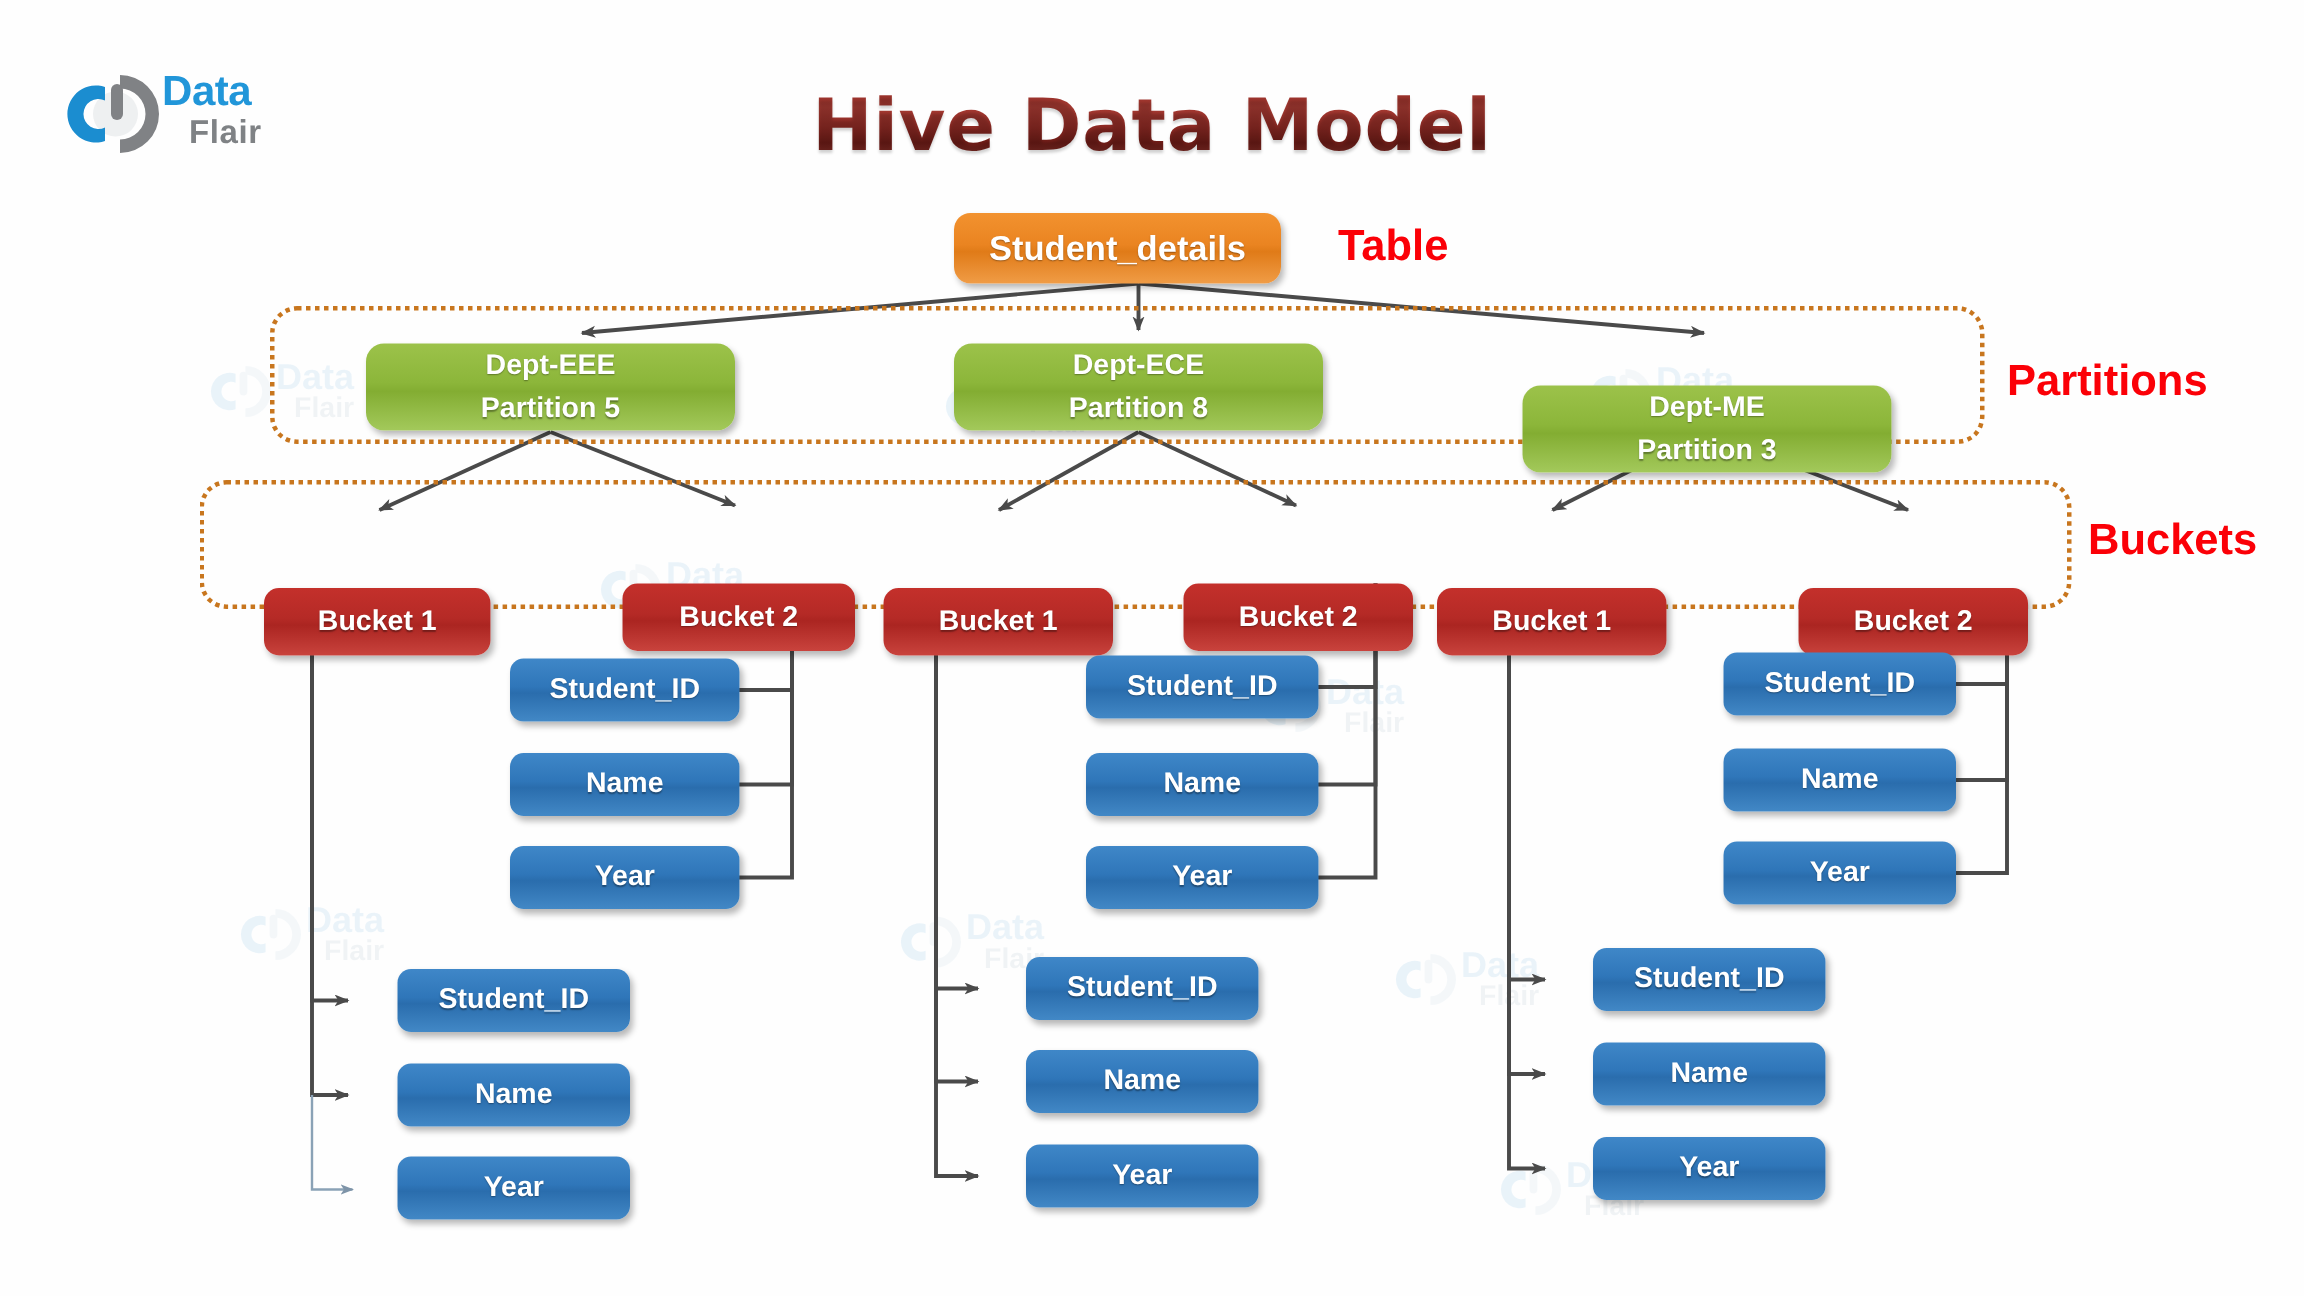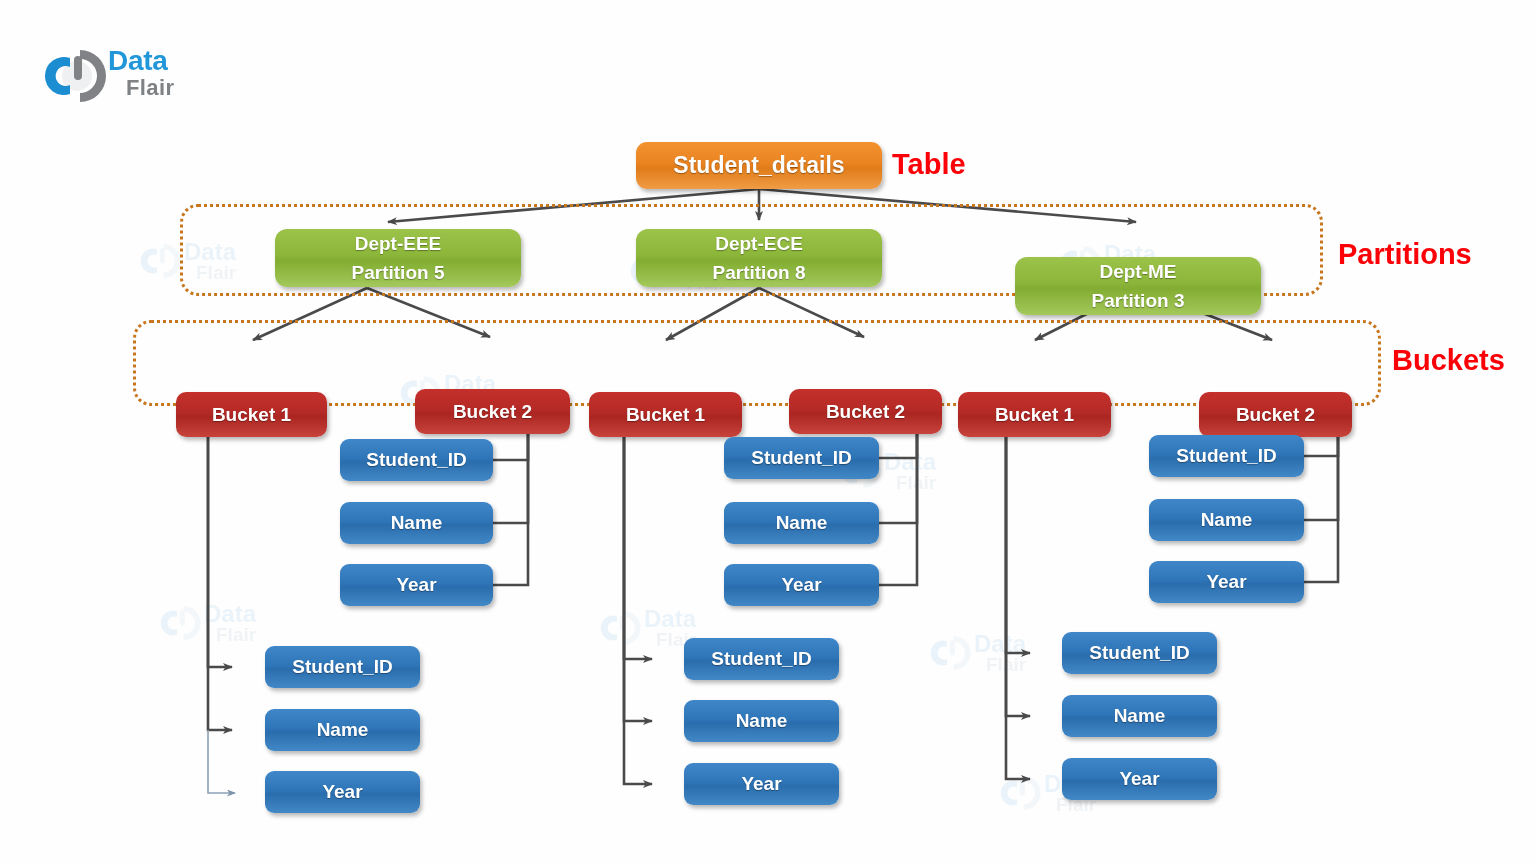--- a/index.html
+++ b/index.html
@@ -199,20 +199,21 @@
         <path d="M26 14 A19 19 0 1 0 26 50 L26 41 A10 10 0 1 1 26 23 Z" fill="#1b8dd0"></path>
         <rect x="30" y="12" width="8" height="24" rx="4" fill="#808285"></rect>
       </svg>
     </span>
     <div class="logo-text">
       <div class="logo-data">Data</div>
       <div class="logo-flair">Flair</div>
     </div>
   </div>
 
+  <div class="title">Hive Data Model</div>
 
   <svg class="edges">
     <defs>
       <marker id="ah" markerWidth="11" markerHeight="11" refX="9" refY="4" orient="auto" markerUnits="userSpaceOnUse">
         <path d="M0,0 L10,4 L0,8 L2.6,4 Z" fill="#4a4a4a"></path>
       </marker>
       <marker id="ahl" markerWidth="10" markerHeight="10" refX="8" refY="3.5" orient="auto" markerUnits="userSpaceOnUse">
         <path d="M0,0 L9,3.5 L0,7 L2.3,3.5 Z" fill="#7e94a8"></path>
       </marker>
     </defs>
@@ -263,24 +264,24 @@
   </svg>
 
   <div class="frame" id="frame-partitions" style="left: 180px; top: 204px; width: 1143px; height: 92px;"></div>
   <div class="frame" id="frame-buckets" style="left: 133px; top: 320px; width: 1248px; height: 86px;"></div>
 
   <div class="frame-label" id="label-table" style="left:892px; top:148px;text-align:center;">Table</div>
   <div class="frame-label" id="label-partitions" style="left:1338px; top:238px;">Partitions</div>
   <div class="frame-label" id="label-buckets" style="left:1392px; top:344px;">Buckets</div>
 
   <div id="nodes-layer">
-      <div class="node node-table" style="left: 636px; top: 142px; width: 246px; height: 47px; text-align: center;">
+      <div class="node node-table" style="left: 636px; top: 142px; width: 218px; height: 47px; text-align: center;">
         <div>Student_details</div>
       </div>
-      <div class="node node-partition" style="left: 244px; top: 229px; width: 246px; height: 58px; margin-left: 31px;">
+      <div class="node node-partition" style="left: 244px; top: 229px; width: 246px; height: 58px;">
         <div>Dept-EEE</div>
         <div class="l2">Partition 5</div>
       </div>
       <div class="node node-partition" style="left: 636px; top: 229px; width: 246px; height: 58px; align-items: center;">
         <div>Dept-ECE</div>
         <div class="l2">Partition 8</div>
       </div>
       <div class="node node-partition" style="left: 1015px; top: 229px; width: 246px; height: 58px; margin-top: 28px;">
         <div>Dept-ME</div>
         <div class="l2">Partition 3</div>

